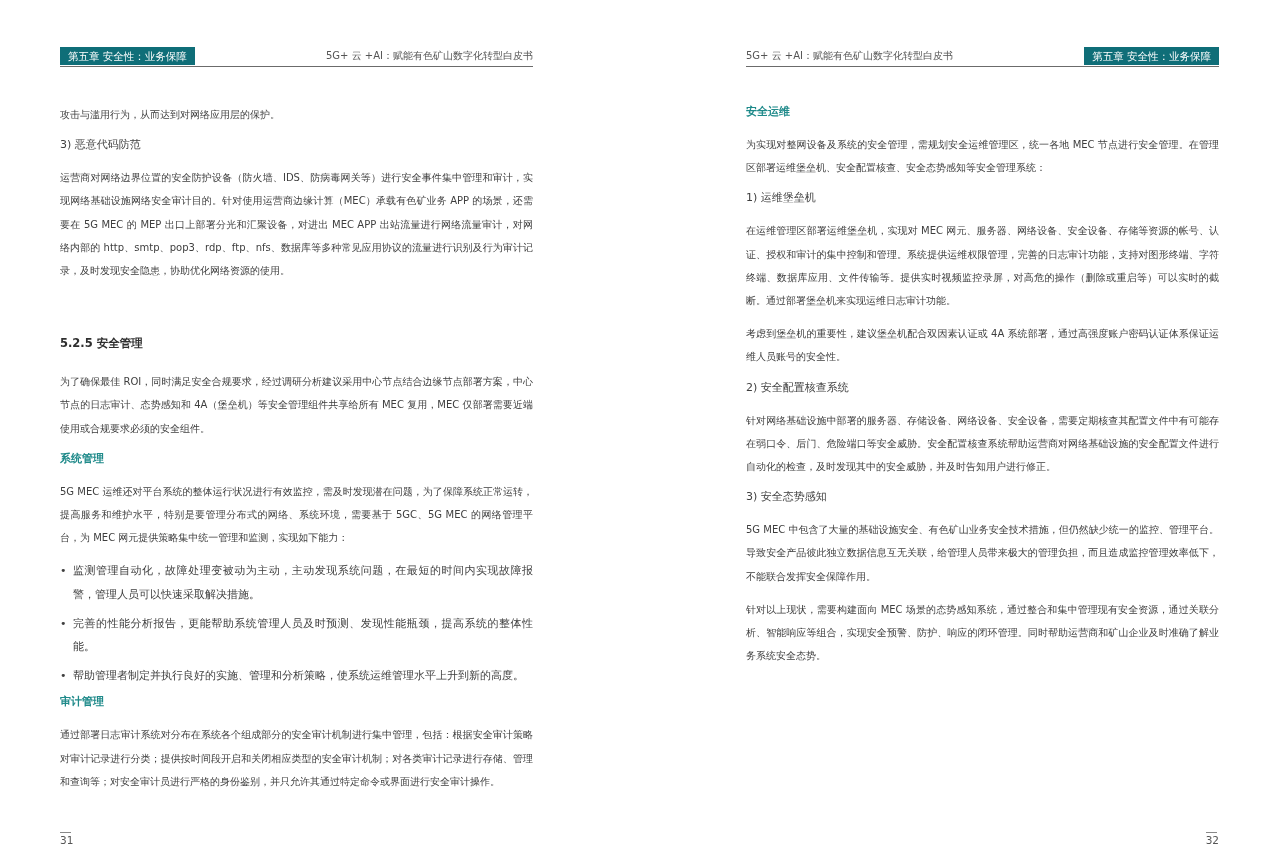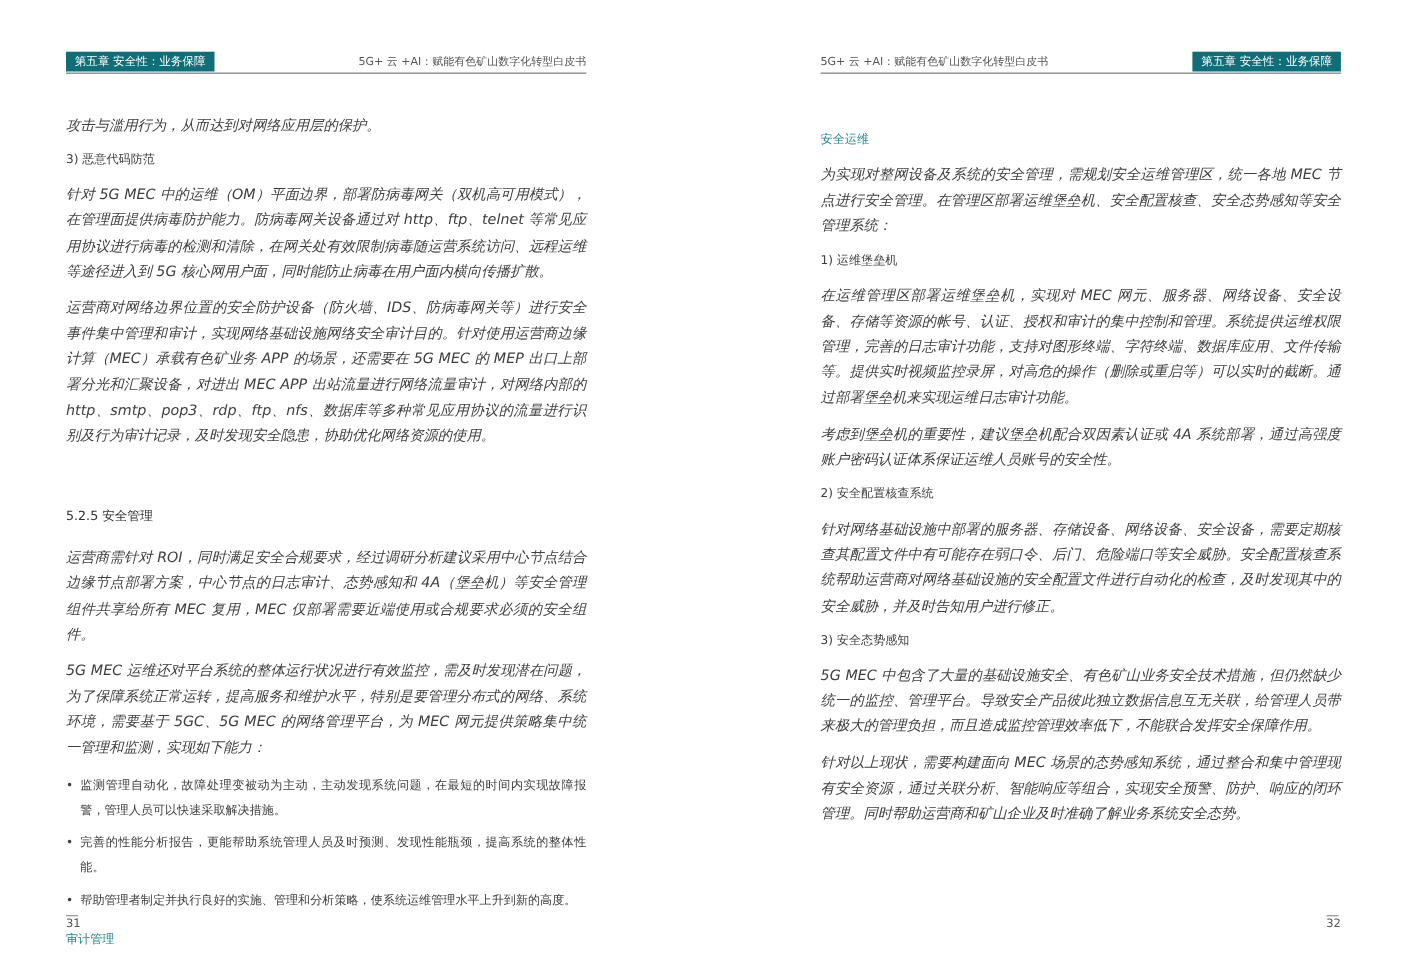--- a/index.html
+++ b/index.html
@@ -17,24 +17,24 @@
     position: absolute; top: 0; height: 18px; background: #0f6e78; color: #ffffff;
     font-size: 10.5px; line-height: 18px; padding: 0 8px; white-space: nowrap;
   }
   .left .chapter-tab { left: 0; }
   .right .chapter-tab { right: 0; }
   .book-title { position: absolute; top: 2px; font-size: 10px; color: #555; white-space: nowrap; }
   .left .book-title { right: 0; }
   .right .book-title { left: 0; }
 
   .content { position: absolute; top: 103px; left: 0; width: 473px; }
-  .para { font-size: 13px; line-height: 23.2px; margin: 0 0 10px 0; text-align: justify; color: #3e3e3e; font-style: italic; }
+  .para { font-size: 10px; line-height: 23.2px; margin: 0 0 10px 0; text-align: justify; color: #3e3e3e; }
   .sub { font-size: 11px; line-height: 18px; margin: 0 0 12px 0; color: #3e3e3e; }
-  .teal-head { font-size: 11px; line-height: 18px; margin: 15px 0 12px 0; color: #1f8a8a; }
-  .section-title { font-size: 11.5px; line-height: 18px; margin: 0 0 18px 0; color: #2e2e2e; }
+  .teal-head { font-size: 11px; line-height: 18px; margin: 0 0 12px 0; color: #1f8a8a; font-weight: bold; }
+  .section-title { font-size: 11.5px; line-height: 18px; margin: 0 0 18px 0; color: #2e2e2e; font-weight: bold; }
   .bullets { list-style: none; padding: 0; margin: 0 0 6px 0; }
   .bullets li { position: relative; padding-left: 13px; font-size: 11px; line-height: 23.2px; margin-bottom: 6px; color: #3e3e3e; text-align: justify; }
   .bullets li .dot { position: absolute; left: 0; top: 0; }
 
   .page-num { position: absolute; top: 834px; font-size: 10.5px; color: #555; }
   .page-num::before { content: ""; position: absolute; top: -2px; left: 0; width: 11px; height: 1px; background: #888; }
   .left .page-num { left: 0; }
   .right .page-num { right: 0; }
 </style>
 </head>
@@ -43,27 +43,27 @@
 <div class="page left">
   <div class="header">
     <div class="chapter-tab">第五章 安全性：业务保障</div>
     <div class="book-title">5G+ 云 +AI：赋能有色矿山数字化转型白皮书</div>
   </div>
 
   <div class="content">
     <p class="para">攻击与滥用行为，从而达到对网络应用层的保护。</p>
 
     <div class="sub">3) 恶意代码防范</div>
-    <p class="para">针对 5G MEC 中的运维（OM）平面边界，部署防病毒网关（双机高可用模式），在管理面提供病毒防护能力。防病毒网关设备通过对 http、ftp、telnet 等常见应用协议进行病毒的检测和清除，在网关处有效限制病毒随运营系统访问、远程运维等途径进入到 5G 核心网用户面，同时能防止病毒在用户面内横向传播扩散。</p>
 
     <p class="para" style="margin-bottom:52px;">运营商对网络边界位置的安全防护设备（防火墙、IDS、防病毒网关等）进行安全事件集中管理和审计，实现网络基础设施网络安全审计目的。针对使用运营商边缘计算（MEC）承载有色矿业务 APP 的场景，还需要在 5G MEC 的 MEP 出口上部署分光和汇聚设备，对进出 MEC APP 出站流量进行网络流量审计，对网络内部的 http、smtp、pop3、rdp、ftp、nfs、数据库等多种常见应用协议的流量进行识别及行为审计记录，及时发现安全隐患，协助优化网络资源的使用。</p>
 
     <div class="section-title">5.2.5 安全管理</div>
-    <p class="para">运营商需针对 ROI，同时满足安全合规要求，经过调研分析建议采用中心节点结合边缘节点部署方案，中心节点的日志审计、态势感知和 4A（堡垒机）等安全管理组件共享给所有 MEC 复用，MEC 仅部署需要近端使用或合规要求必须的安全组件。</p>
+    <p class="para">为了确保最佳 ROI，同时满足安全合规要求，经过调研分析建议采用中心节点结合边缘节点部署方案，中心节点的日志审计、态势感知和 4A（堡垒机）等安全管理组件共享给所有 MEC 复用，MEC 仅部署需要近端使用或合规要求必须的安全组件。</p>
 
+    <div class="teal-head">系统管理</div>
     <p class="para">5G MEC 运维还对平台系统的整体运行状况进行有效监控，需及时发现潜在问题，为了保障系统正常运转，提高服务和维护水平，特别是要管理分布式的网络、系统环境，需要基于 5GC、5G MEC 的网络管理平台，为 MEC 网元提供策略集中统一管理和监测，实现如下能力：</p>
     <ul class="bullets">
       <li><span class="dot">•</span><span>监测管理自动化，故障处理变被动为主动，主动发现系统问题，在最短的时间内实现故障报警，管理人员可以快速采取解决措施。</span></li>
       <li><span class="dot">•</span><span>完善的性能分析报告，更能帮助系统管理人员及时预测、发现性能瓶颈，提高系统的整体性能。</span></li>
       <li><span class="dot">•</span><span>帮助管理者制定并执行良好的实施、管理和分析策略，使系统运维管理水平上升到新的高度。</span></li>
     </ul>
 
     <div class="teal-head">审计管理</div>
     <p class="para">通过部署日志审计系统对分布在系统各个组成部分的安全审计机制进行集中管理，包括：根据安全审计策略对审计记录进行分类；提供按时间段开启和关闭相应类型的安全审计机制；对各类审计记录进行存储、管理和查询等；对安全审计员进行严格的身份鉴别，并只允许其通过特定命令或界面进行安全审计操作。</p>
   </div>

